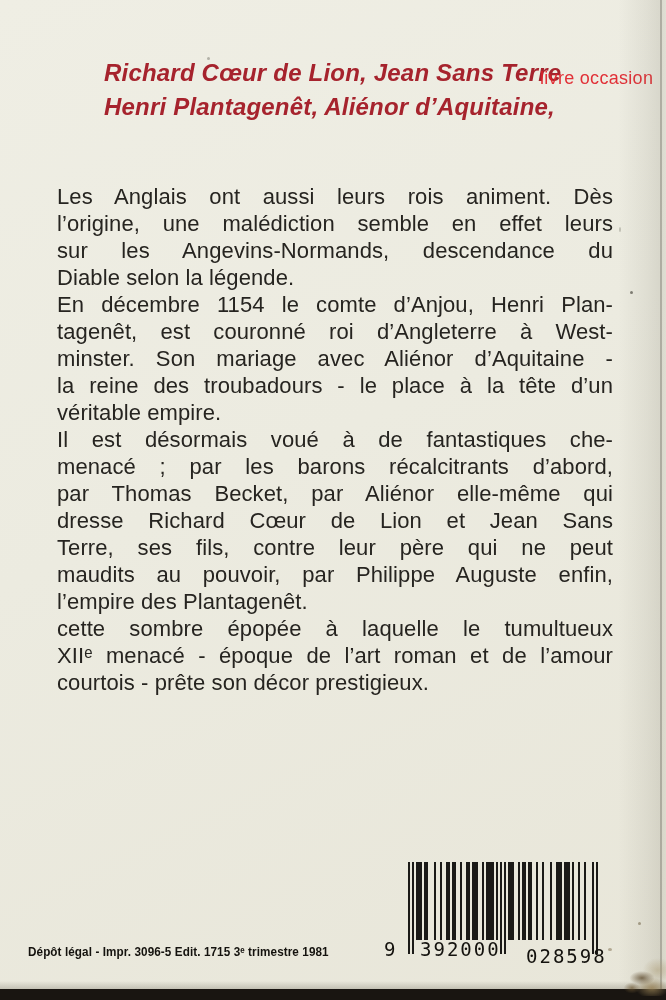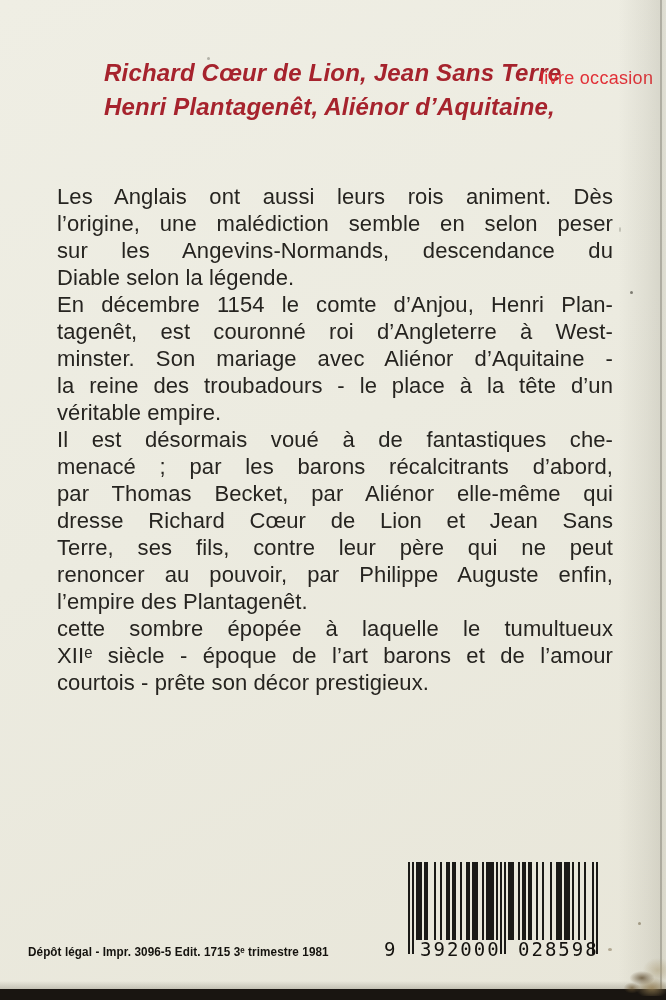--- a/index.html
+++ b/index.html
@@ -44,21 +44,21 @@
   #barcode{position:absolute;left:384px;top:862px;width:230px;height:100px;}
   #bars{position:absolute;left:24px;top:0;height:92px;}
   .bar{position:absolute;top:0;background:#1b1a17;}
   .bc-digit{
     position:absolute;top:76px;
     font-family:"DejaVu Sans Mono","Liberation Mono",monospace;
     font-size:19px;letter-spacing:2px;color:#14120e;white-space:nowrap;
   }
   #bc-d0{left:0px;}
   #bc-d1{left:36px;}
-  #bc-d2{left:134px;}
+  #bc-d2{left:142px;margin-top:7px;}
   
   #right-edge{
     position:absolute;top:0;right:0;width:48px;height:1000px;
     background:linear-gradient(to right,rgba(110,108,92,0) 0%,rgba(110,108,92,0.10) 60%,rgba(110,108,92,0.16) 86%,rgba(110,108,92,0.10) 100%);
   }
   #edge-line{
     position:absolute;top:0;left:660px;width:2px;height:1000px;
     background:rgba(95,93,80,0.35);
   }
   #bottom-strip{
@@ -92,37 +92,37 @@
 
   <div id="title-block" style="color: rgb(166, 35, 45);">
       <div class="title-line">Richard Cœur de Lion, Jean Sans Terre</div>
       <div class="title-line">Henri Plantagenêt, Aliénor d’Aquitaine,</div>
     </div>
 
   <div id="stamp" style="color: rgb(225, 33, 41); margin-left: 44px;">livre occasion</div>
 
   <div id="body-text" style="color: rgb(38, 36, 32);">
       <div class="body-line">Les Anglais ont aussi leurs rois animent. Dès</div>
-      <div class="body-line">l’origine, une malédiction semble en selon peser</div>
+      <div class="body-line">l’origine, une malédiction semble en effet leurs</div>
       <div class="body-line">sur les Angevins-Normands, descendance du</div>
       <div class="body-line pend">Diable selon la légende.</div>
       <div class="body-line">En décembre 1154 le comte d’Anjou, Henri Plan-</div>
       <div class="body-line">tagenêt, est couronné roi d’Angleterre à West-</div>
       <div class="body-line">minster. Son mariage avec Aliénor d’Aquitaine -</div>
       <div class="body-line">la reine des troubadours - le place à la tête d’un</div>
       <div class="body-line pend">véritable empire.</div>
       <div class="body-line">Il est désormais voué à de fantastiques che-</div>
       <div class="body-line">menacé ; par les barons récalcitrants d’abord,</div>
       <div class="body-line">par Thomas Becket, par Aliénor elle-même qui</div>
       <div class="body-line">dresse Richard Cœur de Lion et Jean Sans</div>
       <div class="body-line">Terre, ses fils, contre leur père qui ne peut</div>
-      <div class="body-line">renoncer au pouvoir, par Philippe Auguste enfin,</div>
+      <div class="body-line">maudits au pouvoir, par Philippe Auguste enfin,</div>
       <div class="body-line pend">l’empire des Plantagenêt.</div>
       <div class="body-line">cette sombre épopée à laquelle le tumultueux</div>
-      <div class="body-line">XIIᵉ siècle - époque de l’art barons et de l’amour</div>
+      <div class="body-line">XIIᵉ menacé - époque de l’art roman et de l’amour</div>
       <div class="body-line pend">courtois - prête son décor prestigieux.</div>
     </div>
 
   <div id="legal">Dépôt légal - Impr.  3096-5  Edit. 1715  3ᵉ trimestre 1981</div>
 
   <div id="barcode">
     <div id="bars">
         <div class="bar" style="left: 0px; width: 2px; height: 92px;"></div>
         <div class="bar" style="left: 4px; width: 2px; height: 92px;"></div>
         <div class="bar" style="left: 8px; width: 2px; height: 78px;"></div>

